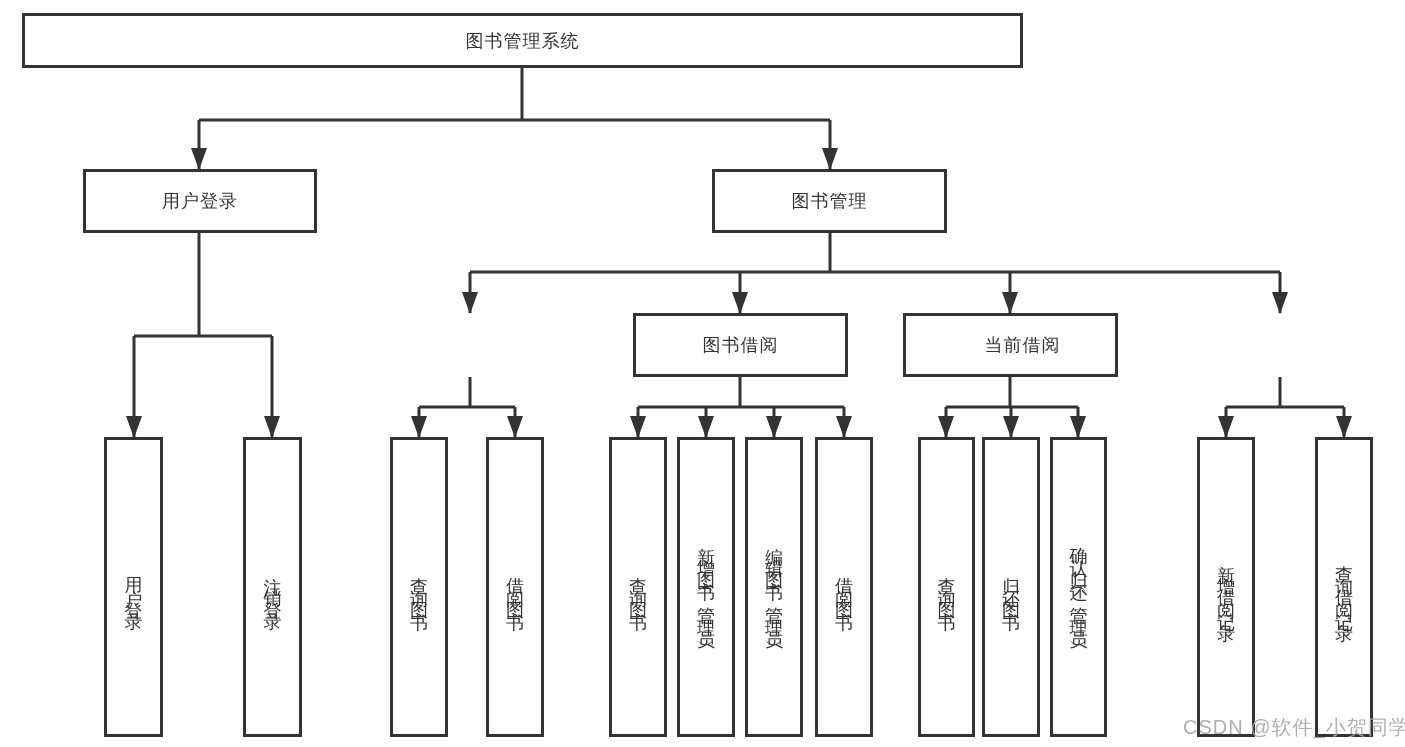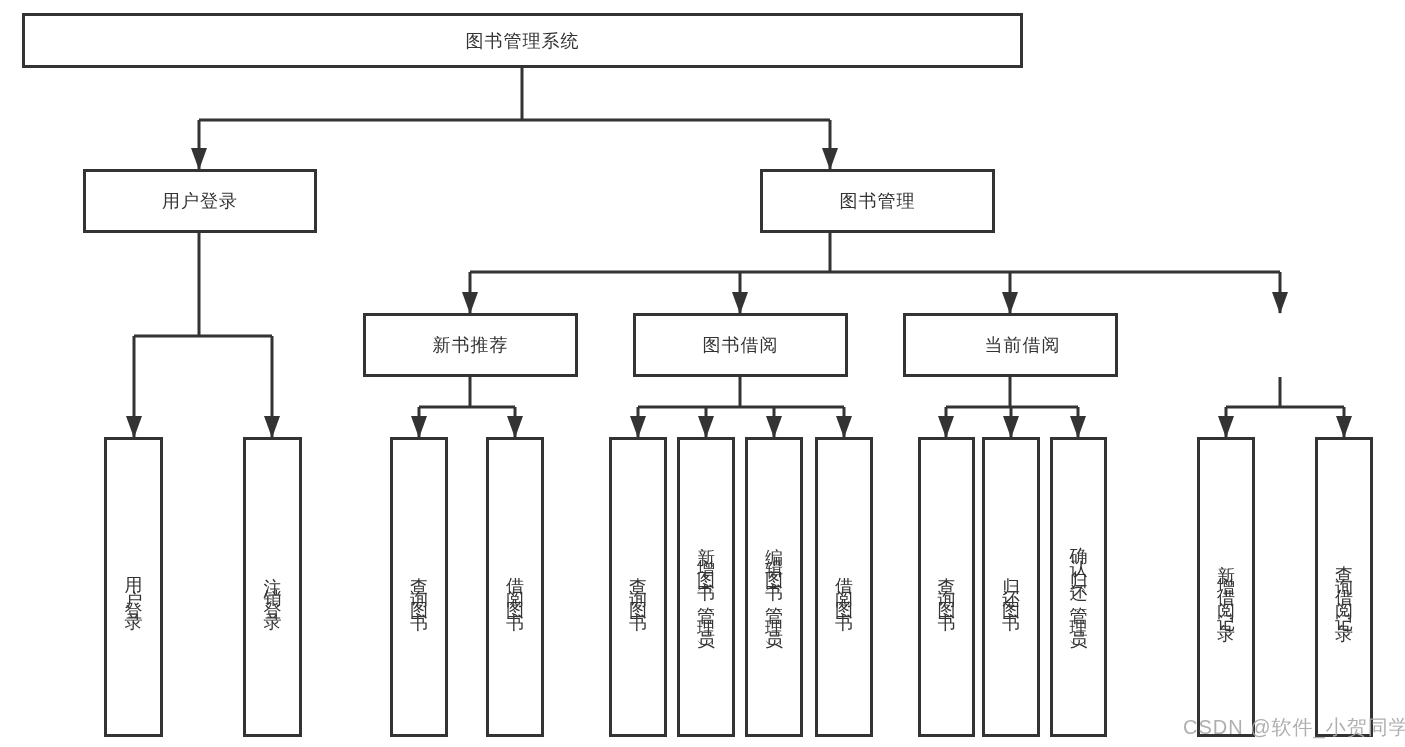--- a/index.html
+++ b/index.html
@@ -104,23 +104,22 @@
       <path d="M1280,377 V407"></path>
       <path d="M1226,407 H1344"></path>
       <path d="M1226,407 V437" marker-end="url(#arw)"></path>
       <path d="M1344,407 V437" marker-end="url(#arw)"></path>
     </g>
   </svg>
 
   <div class="node" style="left:22px; top:13px; width:1001px; height:55px;">图书管理系统</div>
 
   <div class="node" style="left:83px; top:169px; width:234px; height:64px;">用户登录</div>
-  <div class="node" style="left:712px; top:169px; width:235px; height:64px;margin-left:48px;">图书管理</div>
+  <div class="node" style="left:712px; top:169px; width:235px; height:64px;">图书管理</div>
 
-  <div class="node" style="left:363px; top:313px; width:215px; height:64px;">新书推荐</div>
   <div class="node" style="left:633px; top:313px; width:215px; height:64px;font-family:Liberation Serif, serif;">图书借阅</div>
   <div class="node" style="left:903px; top:313px; width:215px; height:64px;padding-left:24px;">当前借阅</div>
 
   <div class="node leaf" style="left:104px; top:437px; width:59px; height:300px;">
     <span class="vtext">用户登录</span>
   </div>
   <div class="node leaf" style="left:243px; top:437px; width:59px; height:300px;">
     <span class="vtext">注销登录</span>
   </div>
 

